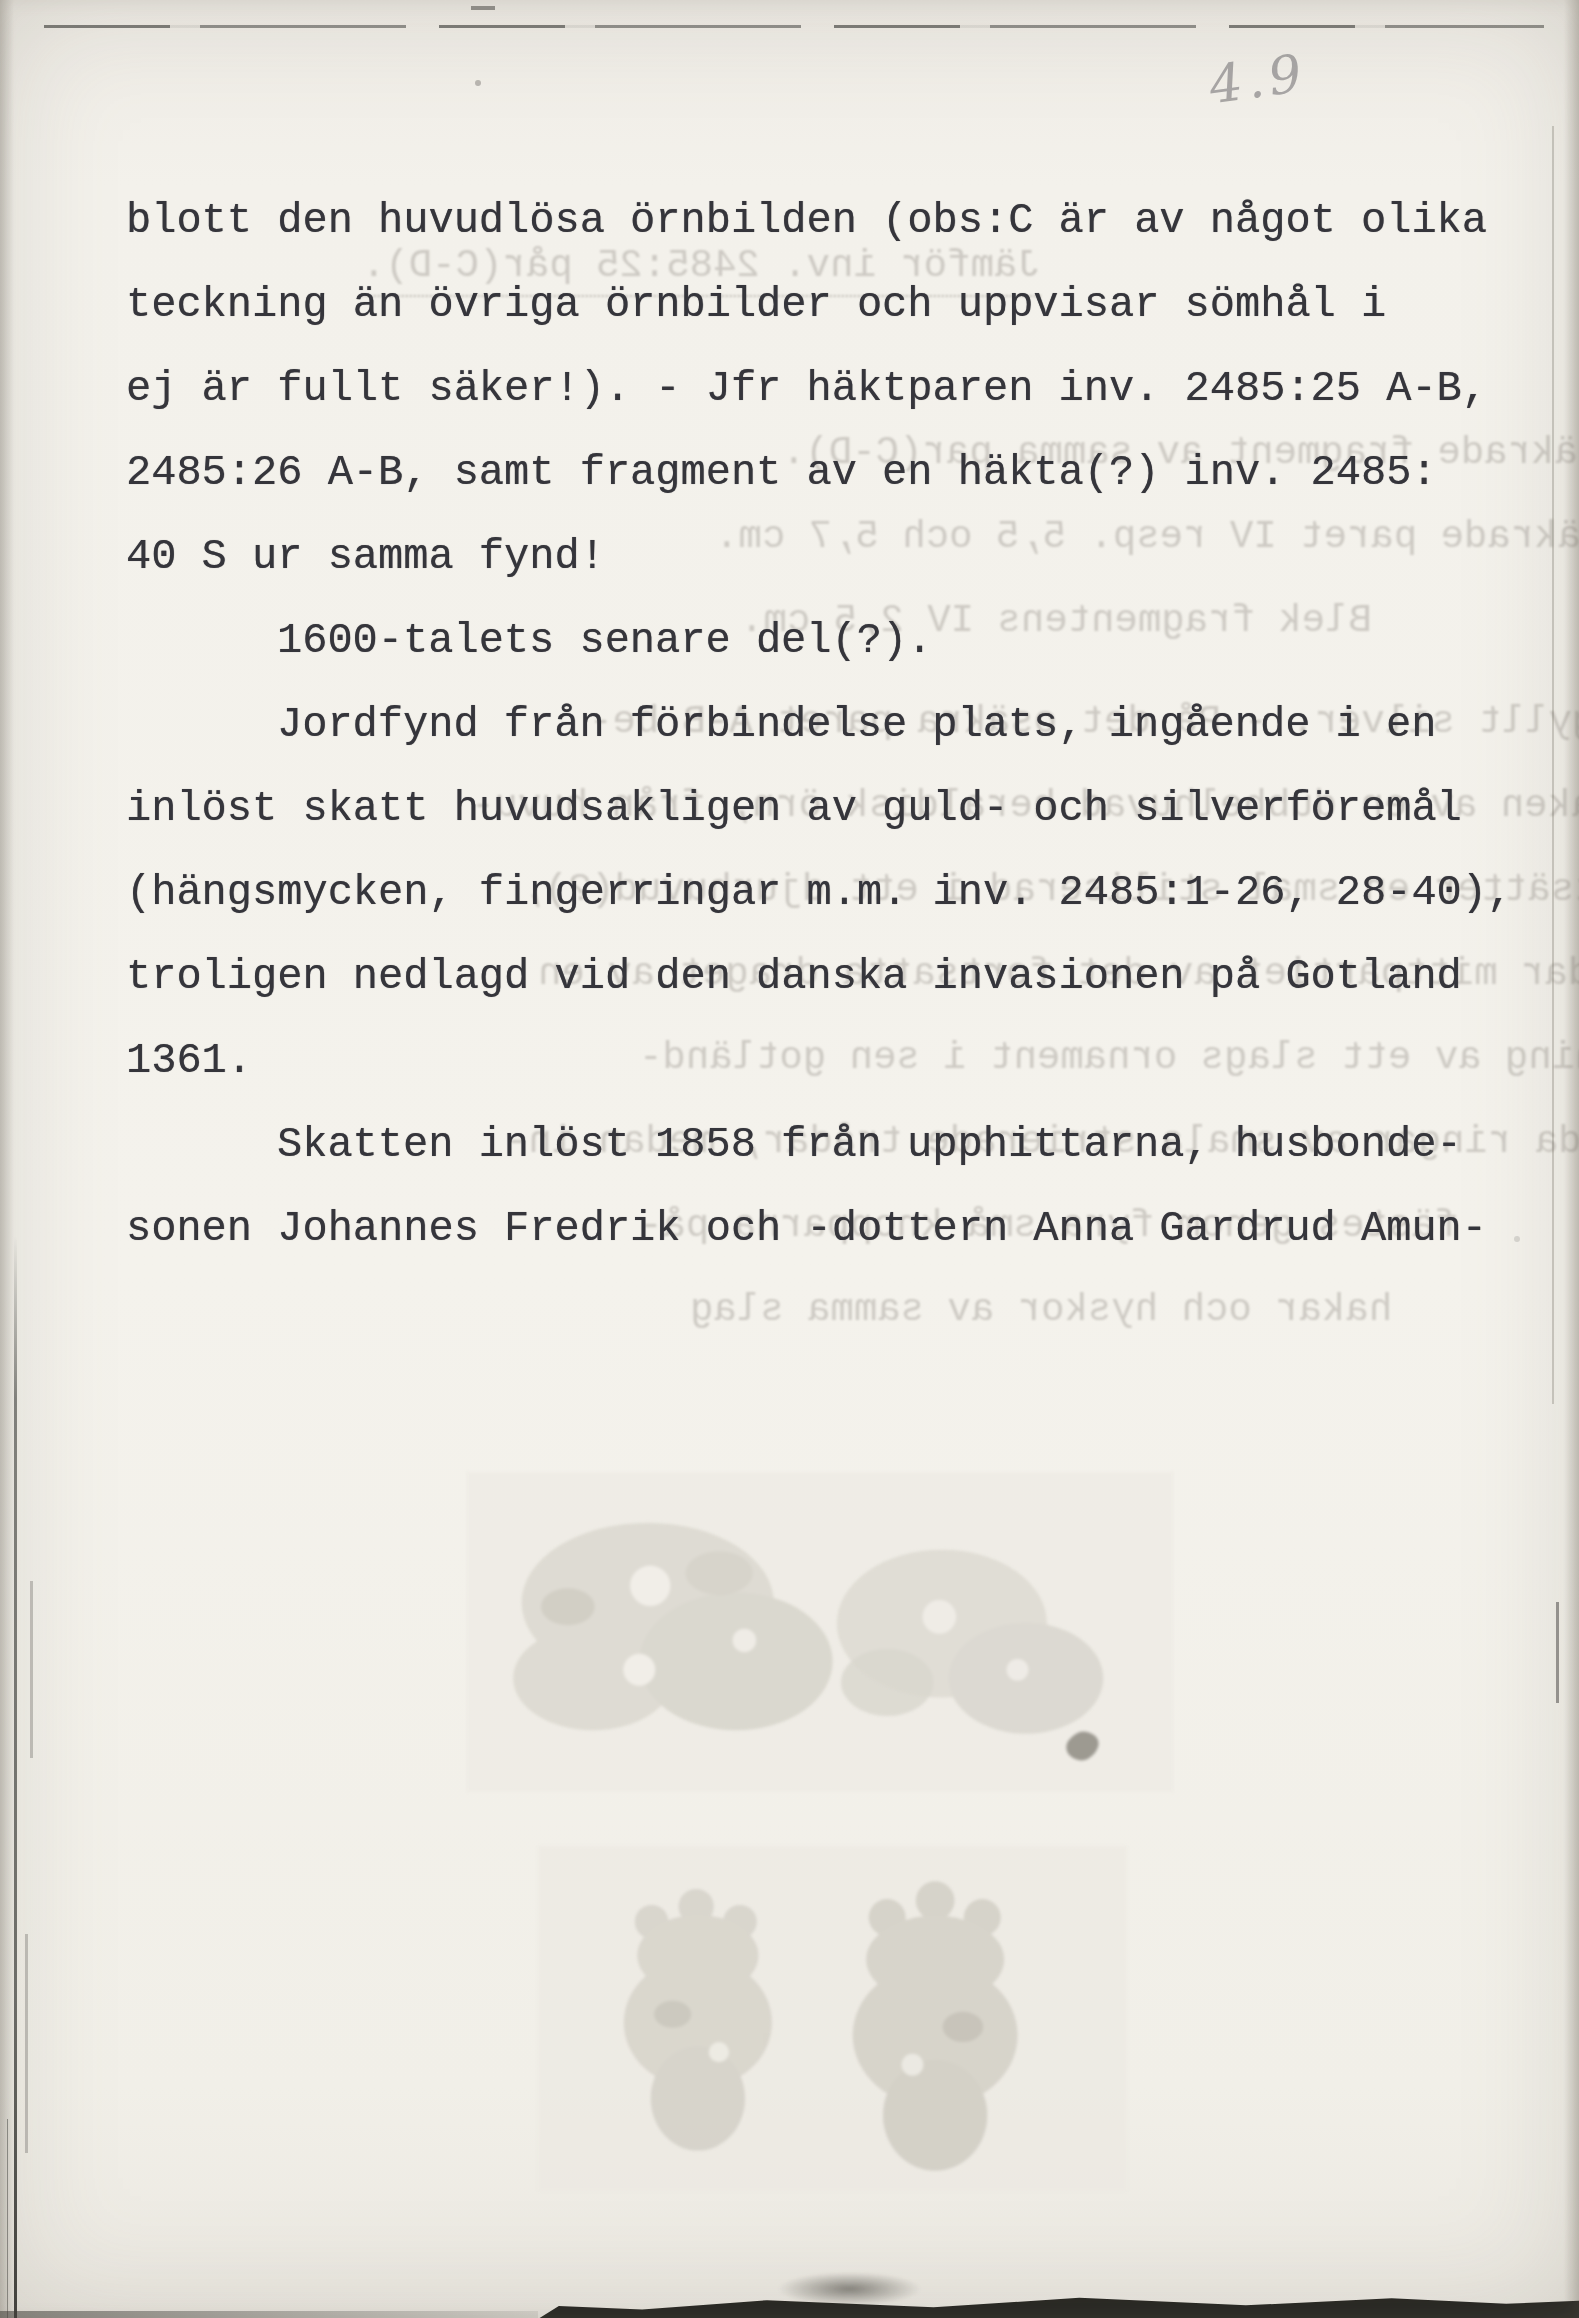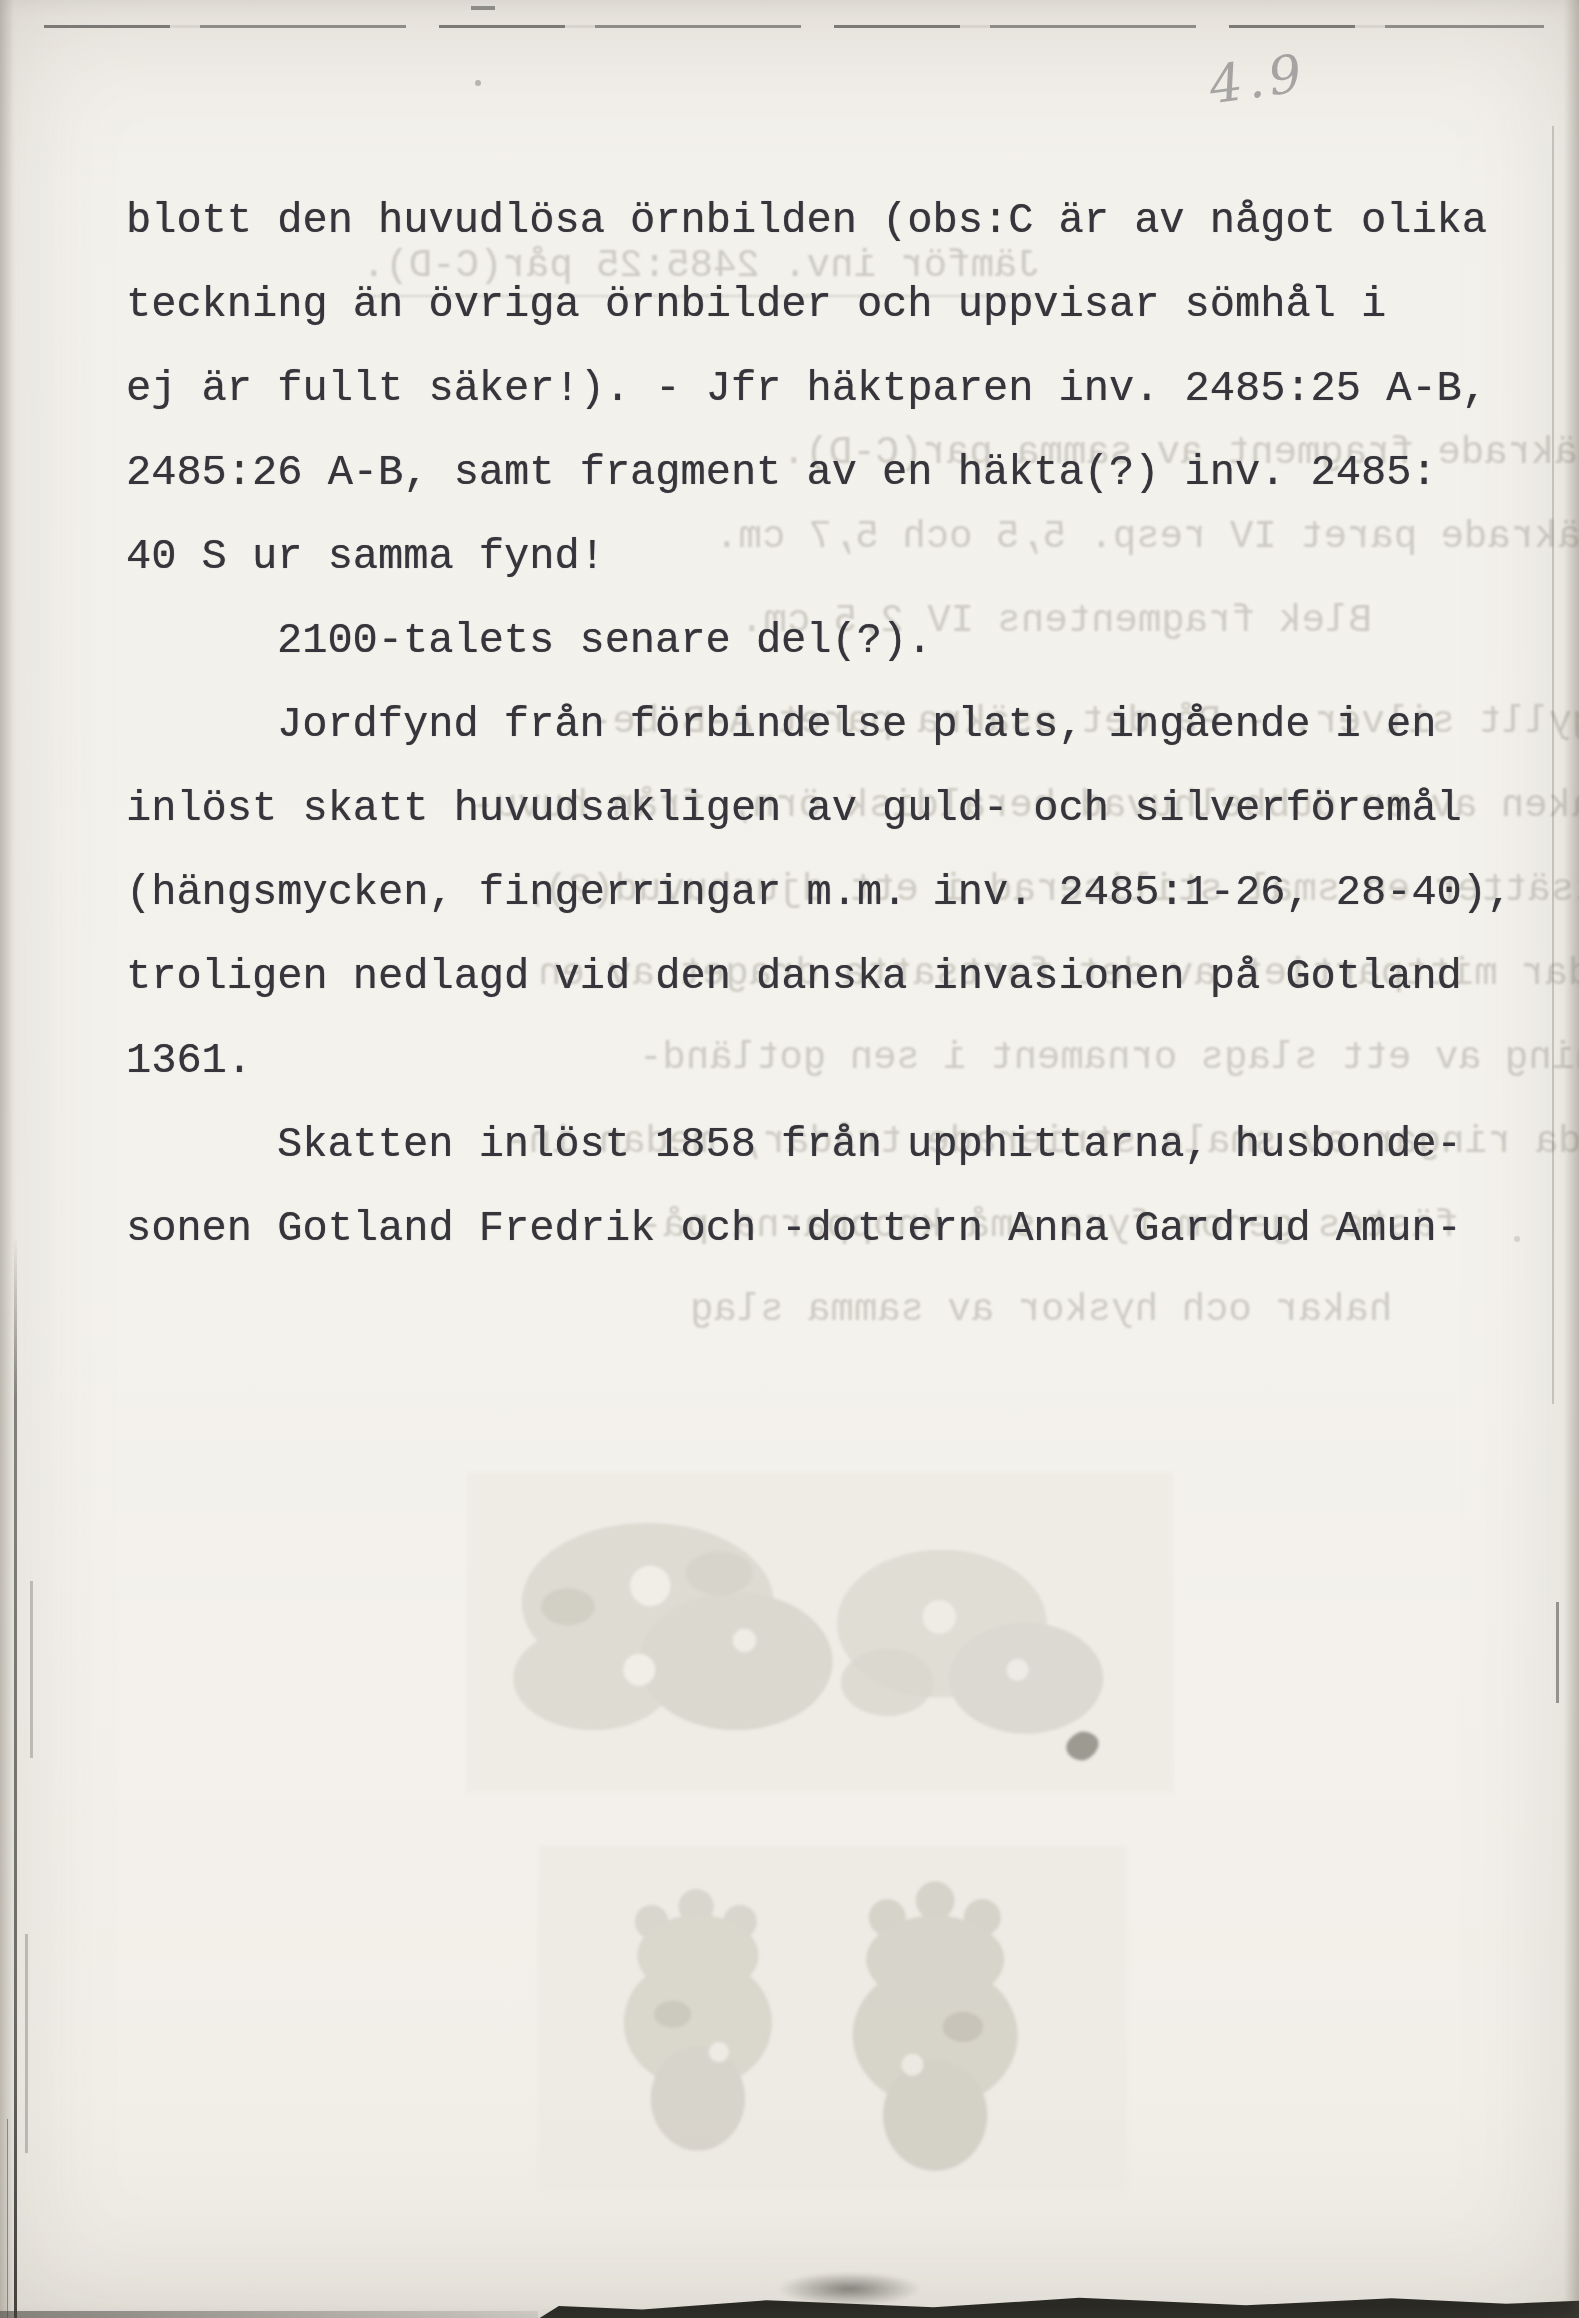--- a/index.html
+++ b/index.html
@@ -95,28 +95,28 @@
     <div class="bleed" style="top:1204px;left:639px;">fästes genom fyra små knopparna på-</div>
     <div class="bleed" style="top:1288px;left:690px;">hakar och hyskor av samma slag</div>
   </div>
 
   <div class="text-block">
     <div class="tline">blott den huvudlösa örnbilden (obs:C är av något olika</div>
     <div class="tline">teckning än övriga örnbilder och uppvisar sömhål i</div>
     <div class="tline">ej är fullt säker!). - Jfr häktparen inv. 2485:25 A-B,</div>
     <div class="tline">2485:26 A-B, samt fragment av en häkta(?) inv. 2485:</div>
     <div class="tline">40 S ur samma fynd!</div>
-    <div class="tline ind">2100-talets senare del(?).</div>
+    <div class="tline ind">1600-talets senare del(?).</div>
     <div class="tline ind">Jordfynd från förbindelse plats, ingående i en</div>
     <div class="tline">inlöst skatt huvudsakligen av guld- och silverföremål</div>
     <div class="tline">(hängsmycken, fingerringar m.m. inv. 2485:1-26, 28-40),</div>
     <div class="tline">troligen nedlagd vid den danska invasionen på Gotland</div>
     <div class="tline">1361.</div>
     <div class="tline ind">Skatten inlöst 1858 från upphittarna, husbonde-</div>
-    <div class="tline">sonen Gotland Fredrik och -dottern Anna Gardrud Amun-</div>
+    <div class="tline">sonen Johannes Fredrik och -dottern Anna Gardrud Amun-</div>
   </div>
 
   <svg class="photo" style="left:467px;top:1472px;" width="706" height="320" viewBox="0 0 840 380">
     <rect x="0" y="0" width="840" height="380" fill="#edeae3" opacity="0.65"></rect>
     <g opacity="0.9">
       <ellipse cx="215" cy="155" rx="150" ry="95" fill="#dcd9d0"></ellipse>
       <ellipse cx="150" cy="245" rx="95" ry="62" fill="#dcd9d0"></ellipse>
       <ellipse cx="320" cy="225" rx="115" ry="82" fill="#d8d5cc"></ellipse>
       <ellipse cx="120" cy="160" rx="32" ry="22" fill="#c9c5bb" opacity="0.7"></ellipse>
       <ellipse cx="300" cy="120" rx="40" ry="26" fill="#cfccc2" opacity="0.6"></ellipse>

